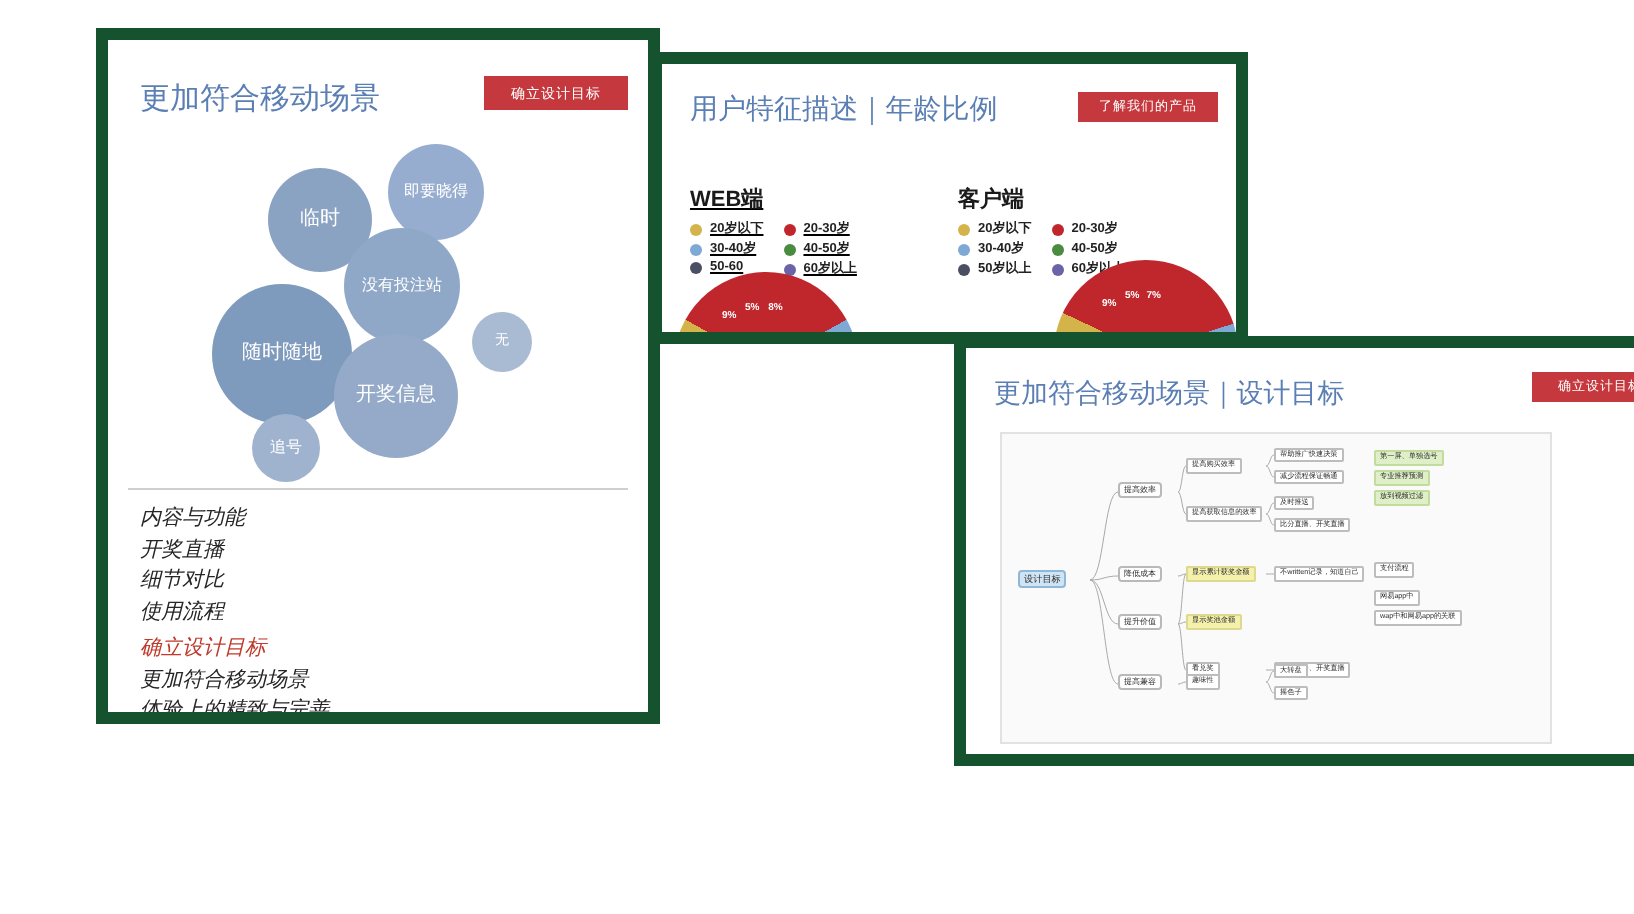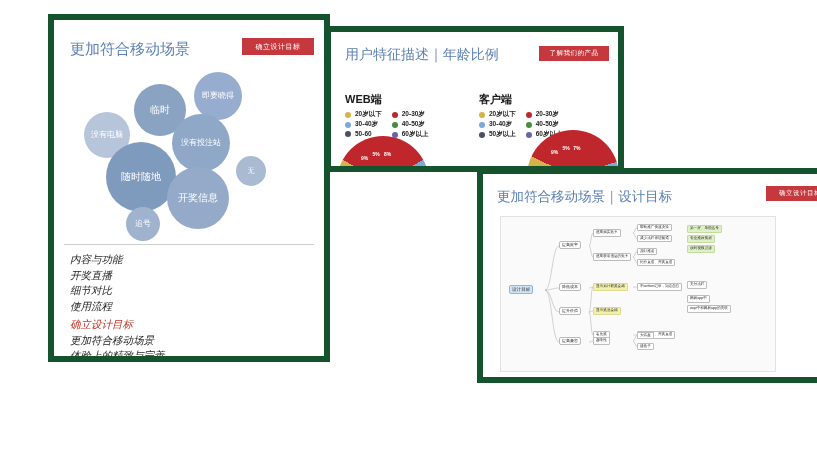--- a/index.html
+++ b/index.html
@@ -84,21 +84,20 @@
 <body>
 
 <div class="stage">
 
   <div class="slide" id="slide1">
     <div class="slide-title">更加符合移动场景</div>
     <div class="redbtn">确立设计目标</div>
     <div class="bubble-area" id="bubbles1">
         <div class="bubble" style="left: 80px; top: 20px; width: 52px; height: 52px; background: rgb(138, 163, 195); font-size: 10px;">临时</div>
         <div class="bubble" style="left: 140px; top: 8px; width: 48px; height: 48px; background: rgb(151, 173, 208); font-size: 8px;">即要晓得</div>
-        <div class="bubble" style="left: 30px; top: 48px; width: 46px; height: 46px; background: rgb(183, 197, 218); font-size: 8px;">没有电脑</div>
         <div class="bubble" style="left: 52px; top: 78px; width: 70px; height: 70px; background: rgb(126, 154, 189); font-size: 10px;">随时随地</div>
         <div class="bubble" style="left: 118px; top: 50px; width: 58px; height: 58px; background: rgb(143, 168, 200); font-size: 8px;">没有投注站</div>
         <div class="bubble" style="left: 113px; top: 103px; width: 62px; height: 62px; background: rgb(149, 170, 201); font-size: 10px;">开奖信息</div>
         <div class="bubble" style="left: 72px; top: 143px; width: 34px; height: 34px; background: rgb(159, 179, 207); font-size: 8px;">追号</div>
         <div class="bubble" style="left: 182px; top: 92px; width: 30px; height: 30px; background: rgb(169, 187, 211); font-size: 7px;">无</div>
       </div>
 
     <div class="divider" style="top:224px"></div>
     <div class="list" id="list1a" style="top:232px">
         <div>内容与功能</div>
@@ -110,21 +109,21 @@
         <div class="hl">确立设计目标</div>
         <div>更加符合移动场景</div>
         <div>体验上的精致与完善</div>
       </div>
   </div>
 
   <div class="slide" id="slide2">
     <div class="slide-title">用户特征描述｜年龄比例</div>
     <div class="redbtn">了解我们的产品</div>
 
-    <div class="grp" id="grp-web" style="left:14px;">
+    <div class="grp" id="grp-web" style="left:14px;text-decoration:underline;">
         <div class="grp-name">WEB端</div>
         <div class="legend">
           <div class="legend-col">
             <div class="leg-item">
               <span class="dot" style="background: rgb(212, 180, 74);"></span>
               <span class="leg-label">20岁以下</span>
             </div>
             <div class="leg-item">
               <span class="dot" style="background: rgb(127, 168, 212);"></span>
               <span class="leg-label">30-40岁</span>

